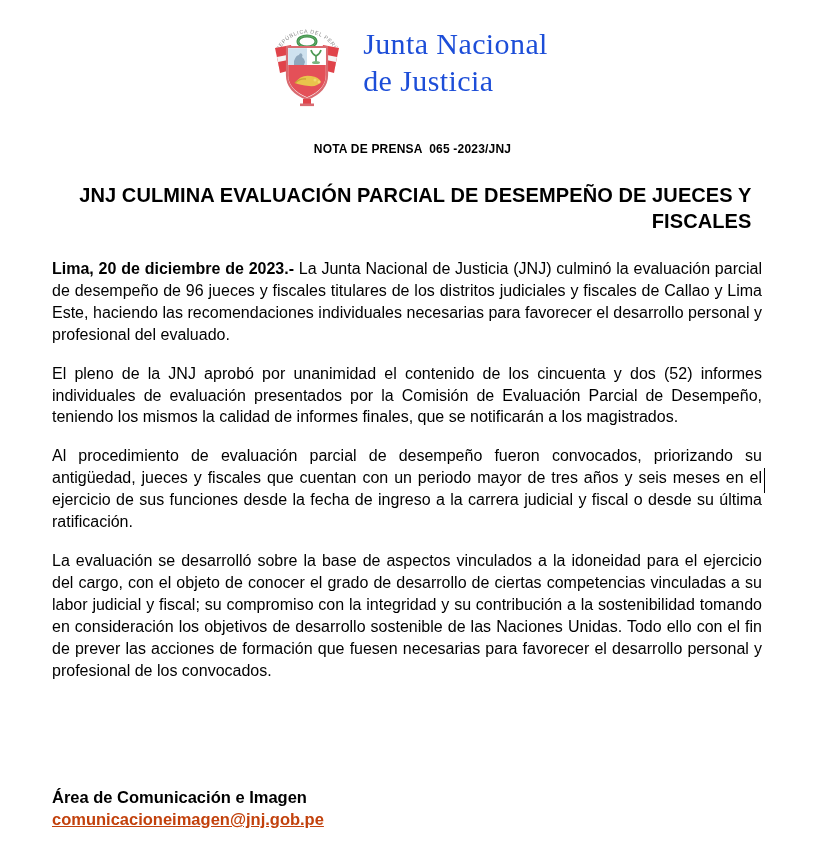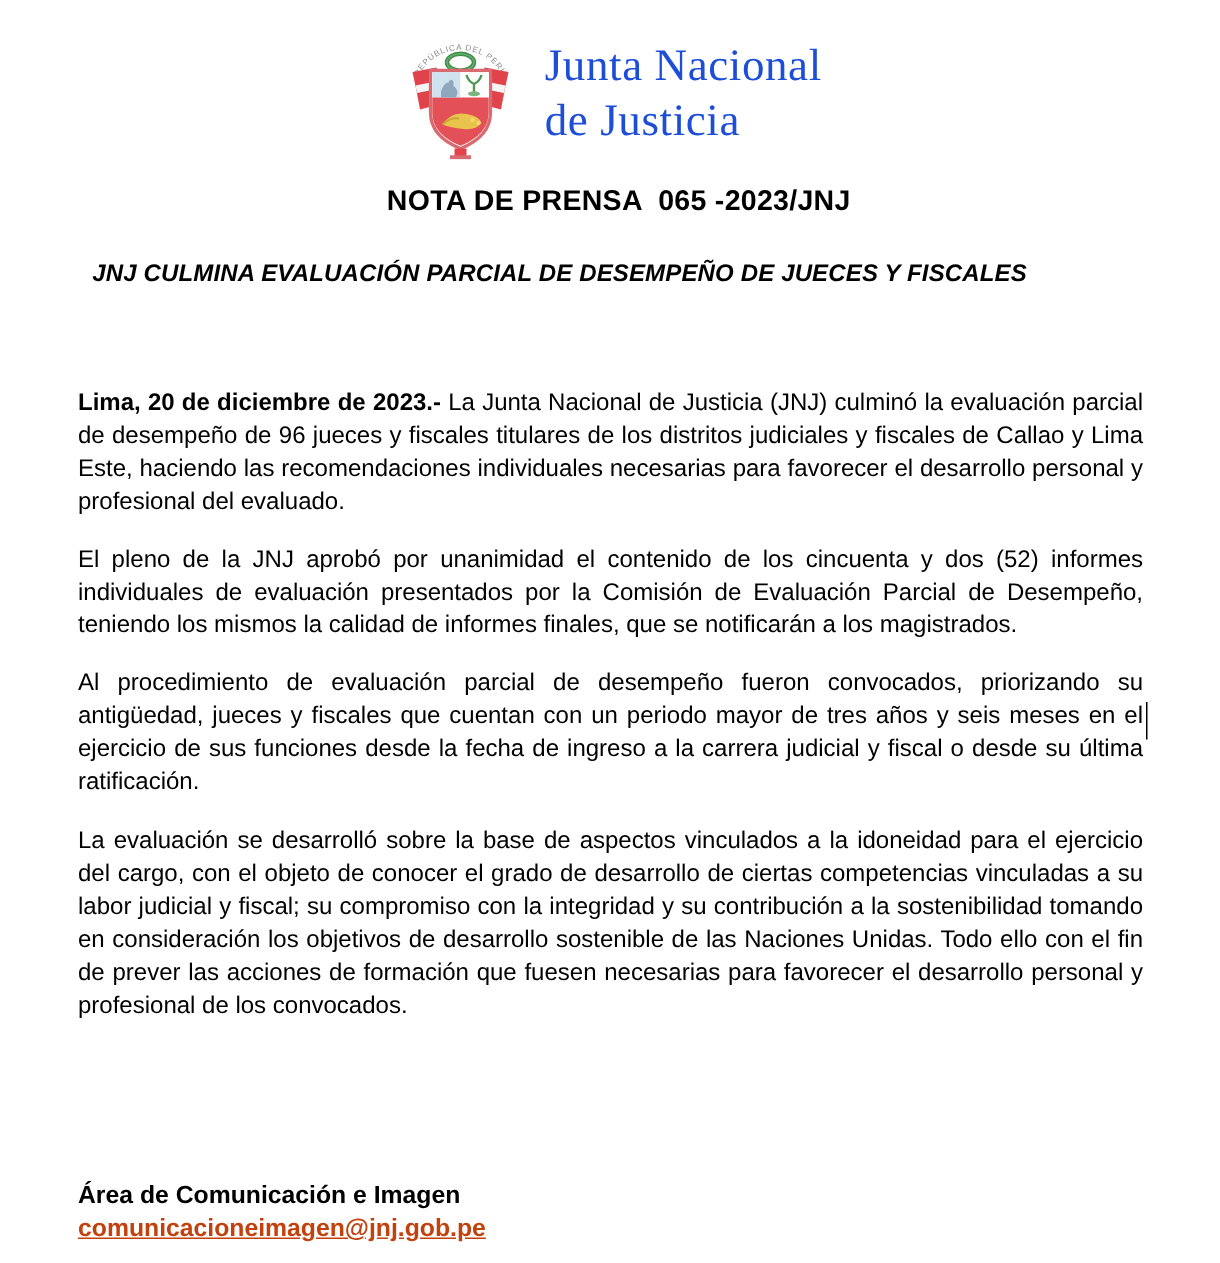--- a/index.html
+++ b/index.html
@@ -47,36 +47,35 @@
     font-size: 30px;
     line-height: 1.22;
     letter-spacing: 0.4px;
     white-space: nowrap;
   }
   .logo-words .l1, .logo-words .l2 { display: block; }
 
   
   .nota-line {
     text-align: center;
-    font-size: 19px;
+    font-size: 12px;
     font-weight: bold;
     letter-spacing: 0.2px;
-    margin-top: 20px;
+    margin-top: 38px;
     white-space: pre;
     padding-left: 12px;
   }
   .headline {
     width: 690px;
     margin: 26px auto 0 auto;
-    text-align: left;
-    font-size: 16px;
+    text-align: right;
+    font-size: 20px;
     font-weight: bold;
     line-height: 1.32;
     letter-spacing: 0.1px;
-    font-style: italic;
   }
 
   
   .body-block {
     position: absolute;
     left: 52px;
     top: 258px;
     width: 710px;
   }
   .para {

